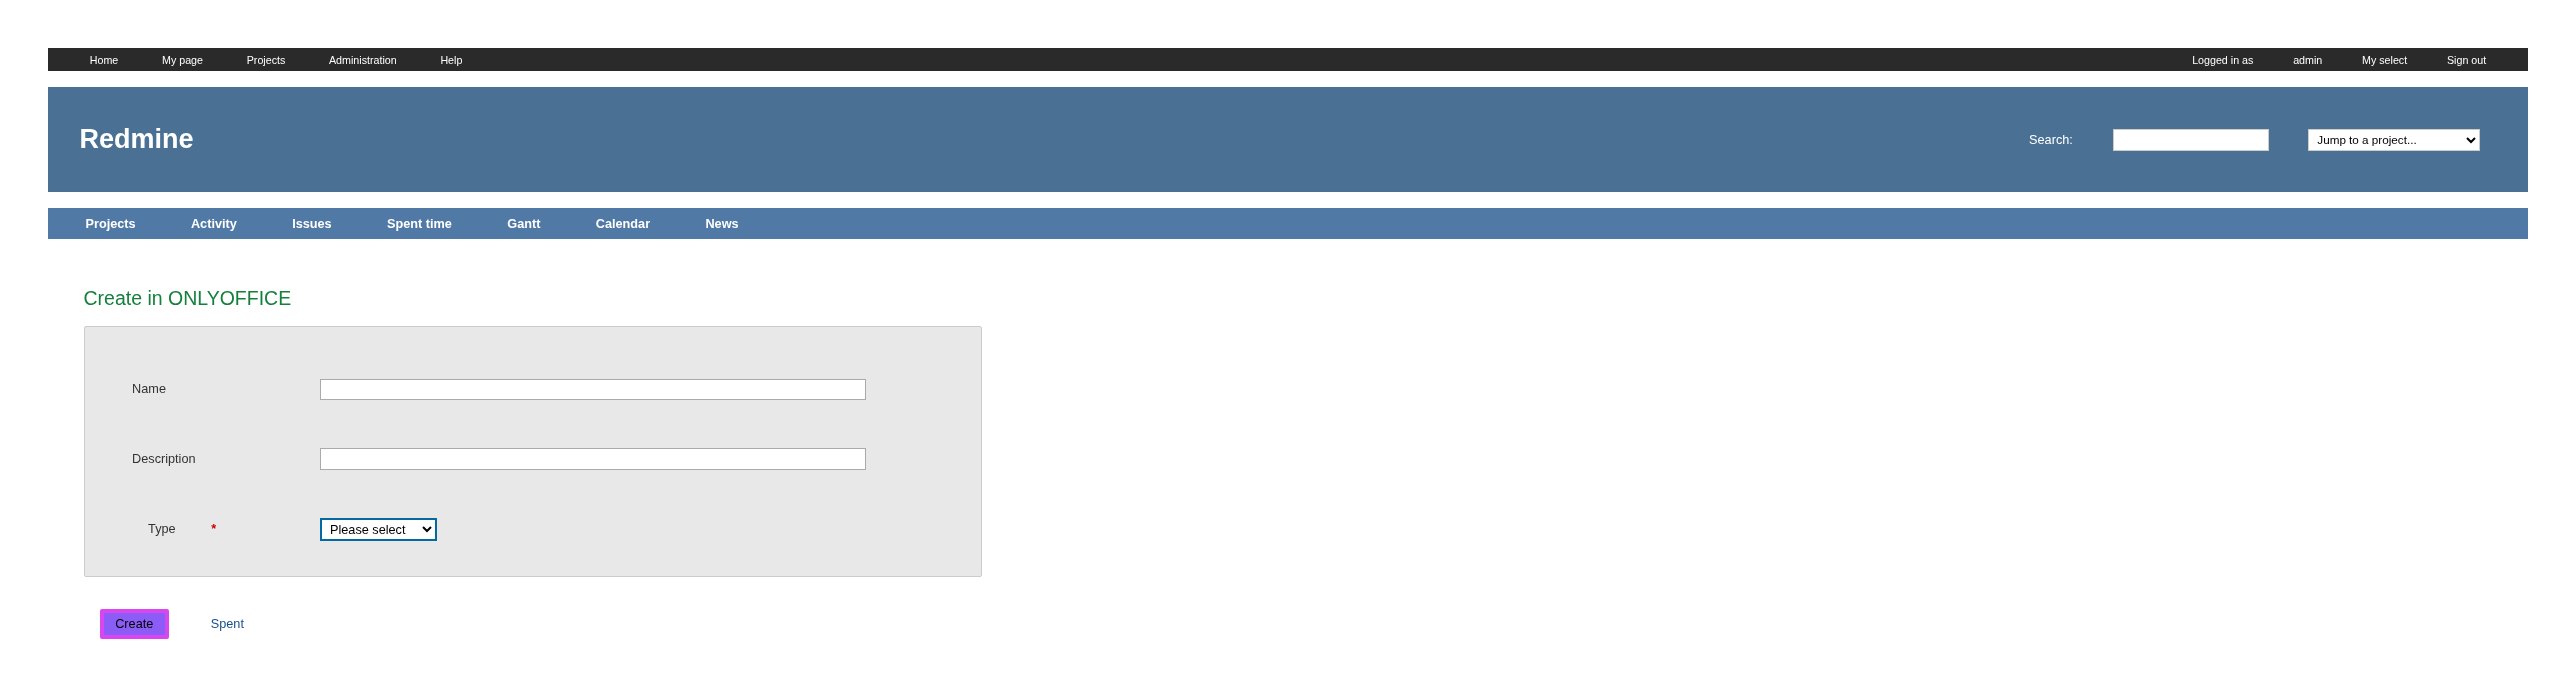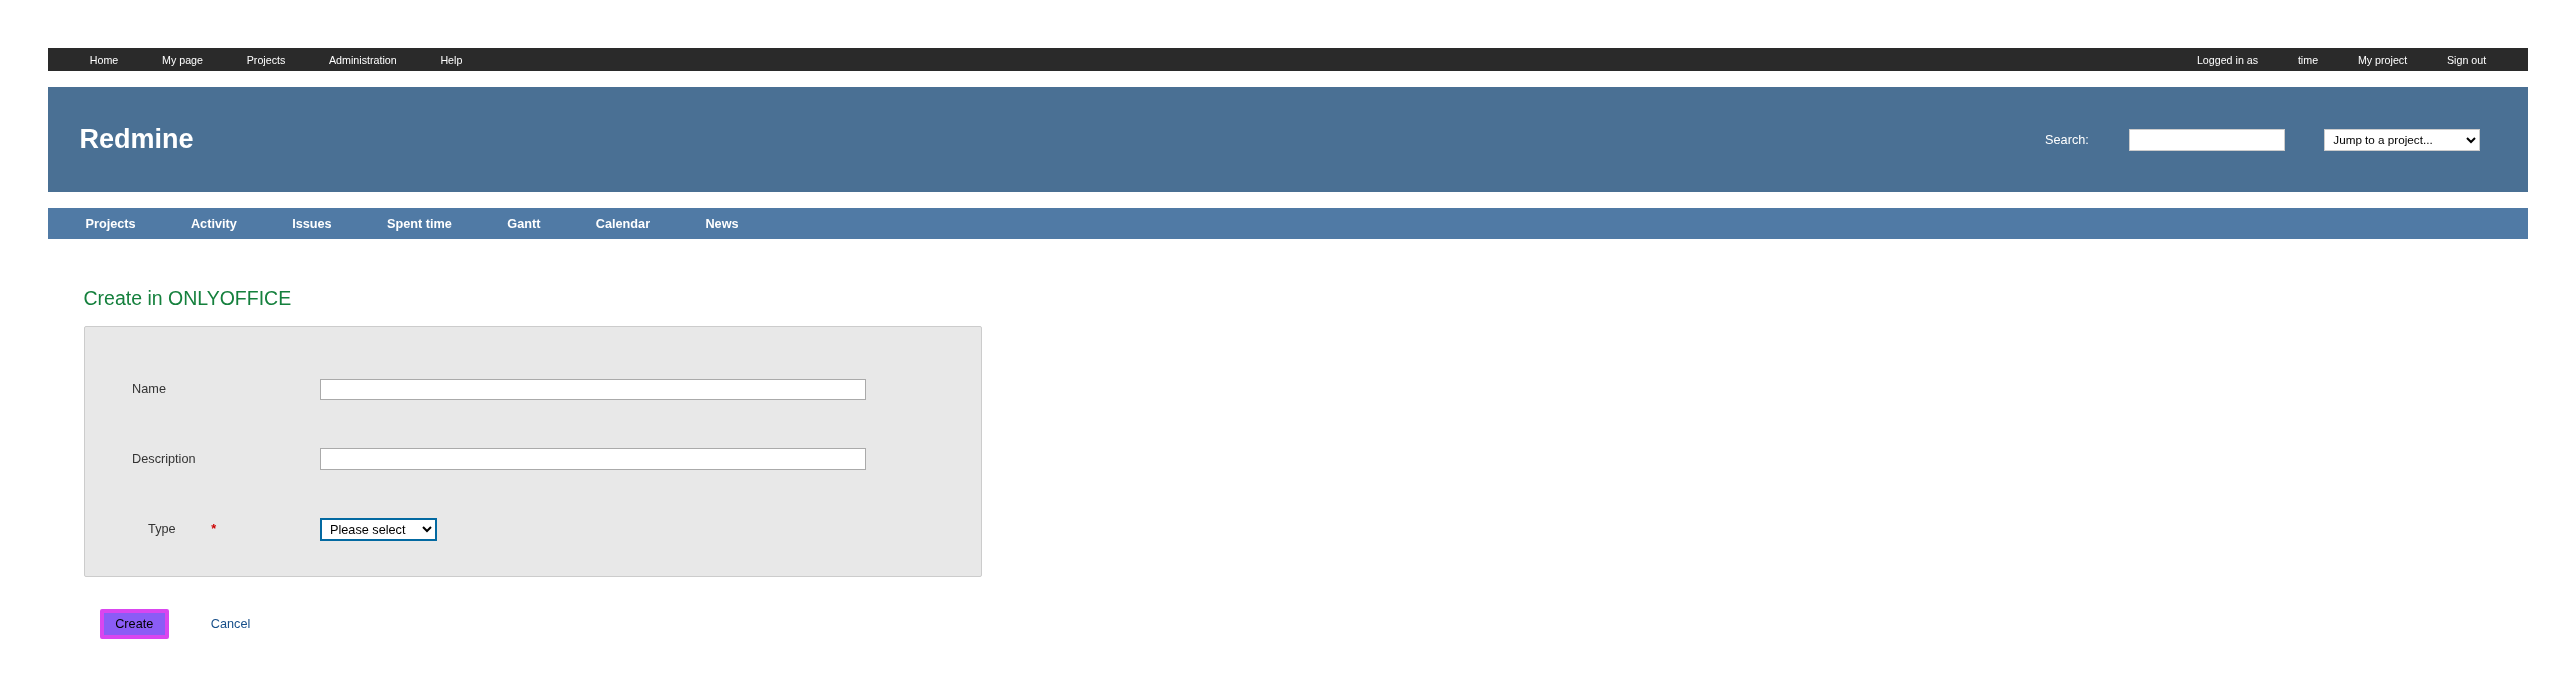--- a/index.html
+++ b/index.html
@@ -78,21 +78,21 @@
       border: 1px solid #ccc;
       padding: 2px 3.9px;
       font-size: 11.7px;
     }
 
     #project-jump {
       height: 21.5px;
       border: 1px solid #ccc;
       padding: 2px 3.9px;
       font-size: 11.7px;
-      width: 156px;
+      width: 172px;
       background: #fff;
     }
 
     
     #main-nav {
       background: #507aa5;
       padding: 0 9.8px;
       display: flex;
       align-items: center;
       height: 31px;
@@ -198,22 +198,22 @@
 <div id="top-nav">
   <div id="top-nav-left">
     <a href="#">Home</a>
     <a href="#">My page</a>
     <a href="#">Projects</a>
     <a href="#">Administration</a>
     <a href="#">Help</a>
   </div>
   <div id="top-nav-right">
     <span>Logged in as</span>
-    <a href="#">time</a>
-    <a href="#">My project</a>
+    <a href="#">admin</a>
+    <a href="#">My select</a>
     <a href="#">Sign out</a>
   </div>
 </div>
 
 <div id="header">
   <a id="logo" href="#">Redmine</a>
   <div id="search-area">
     <label id="search-label">Search:</label>
     <input id="search-input" type="text" placeholder="" style="">
     <select id="project-jump">
@@ -255,16 +255,16 @@
         <option>Please select</option>
         <option>Document</option>
         <option>Spreadsheet</option>
         <option>Presentation</option>
       </select>
     </div>
   </div>
 
   <div id="button-row">
     <button id="create-button">Create</button>
-    <a id="cancel-link" href="#">Cancel</a>
+    <a id="cancel-link" href="#">Spent</a>
   </div>
 </div>
 
 
 </body></html>

